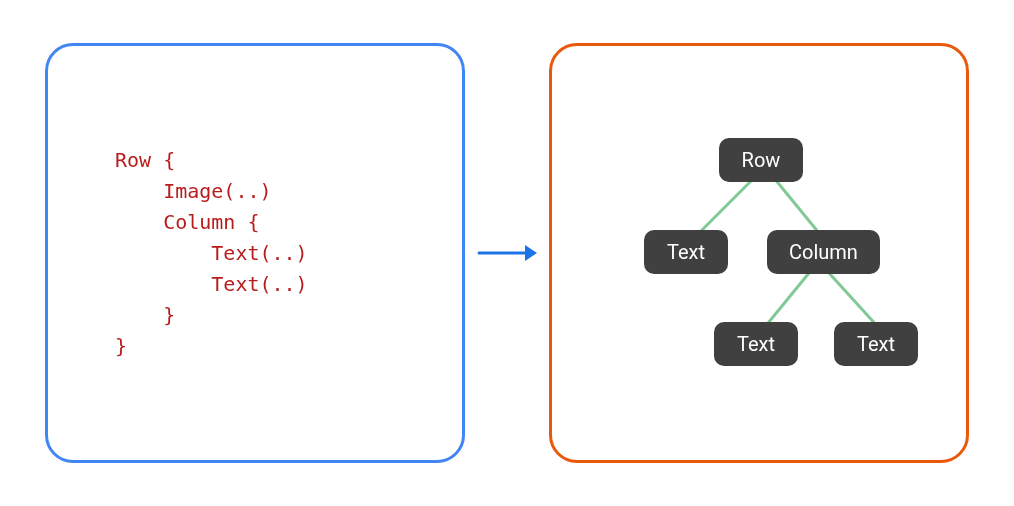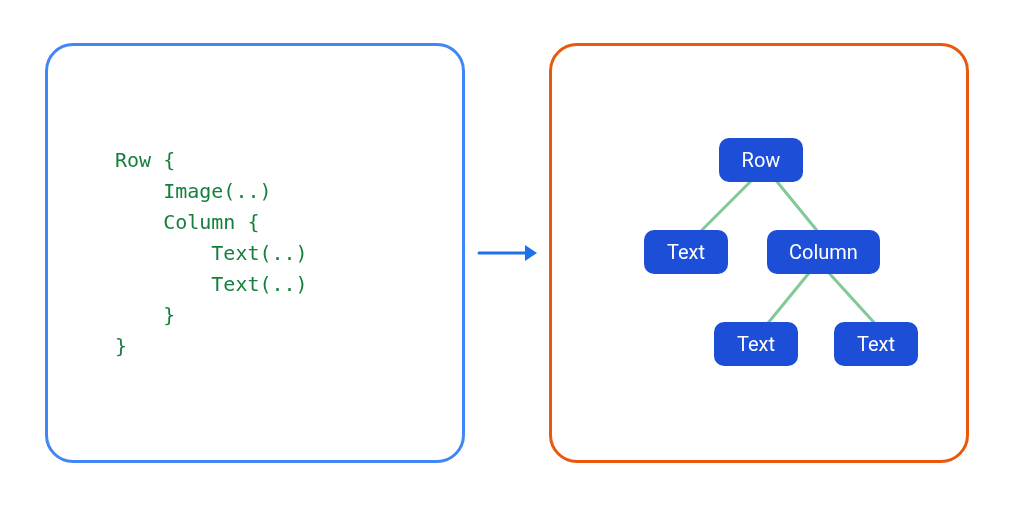--- a/index.html
+++ b/index.html
@@ -27,39 +27,39 @@
       border: 3px solid #4285f4;
     }
     .panel-right {
       border: 3px solid #e8590c;
     }
     .code-block {
       font-family: ui-monospace, "SF Mono", Menlo, Consolas, monospace;
       font-size: 20px;
       line-height: 1.55;
       white-space: pre;
-      color: #15803d;
+      color: #b91c1c;
       text-align: left;
       width: 280px;
     }
     .arrow-wrap {
       display: flex;
       align-items: center;
       justify-content: center;
       width: 60px;
     }
     .arrow-svg { display: block; }
     .tree {
       position: relative;
       width: 340px;
       height: 230px;
     }
     .node {
       position: absolute;
-      background: #1d4ed8;
+      background: #404040;
       color: #ffffff;
       font-size: 20px;
       font-weight: 400;
       padding: 10px 22px;
       border-radius: 10px;
       display: flex;
       align-items: center;
       justify-content: center;
       min-width: 84px;
       height: 44px;

